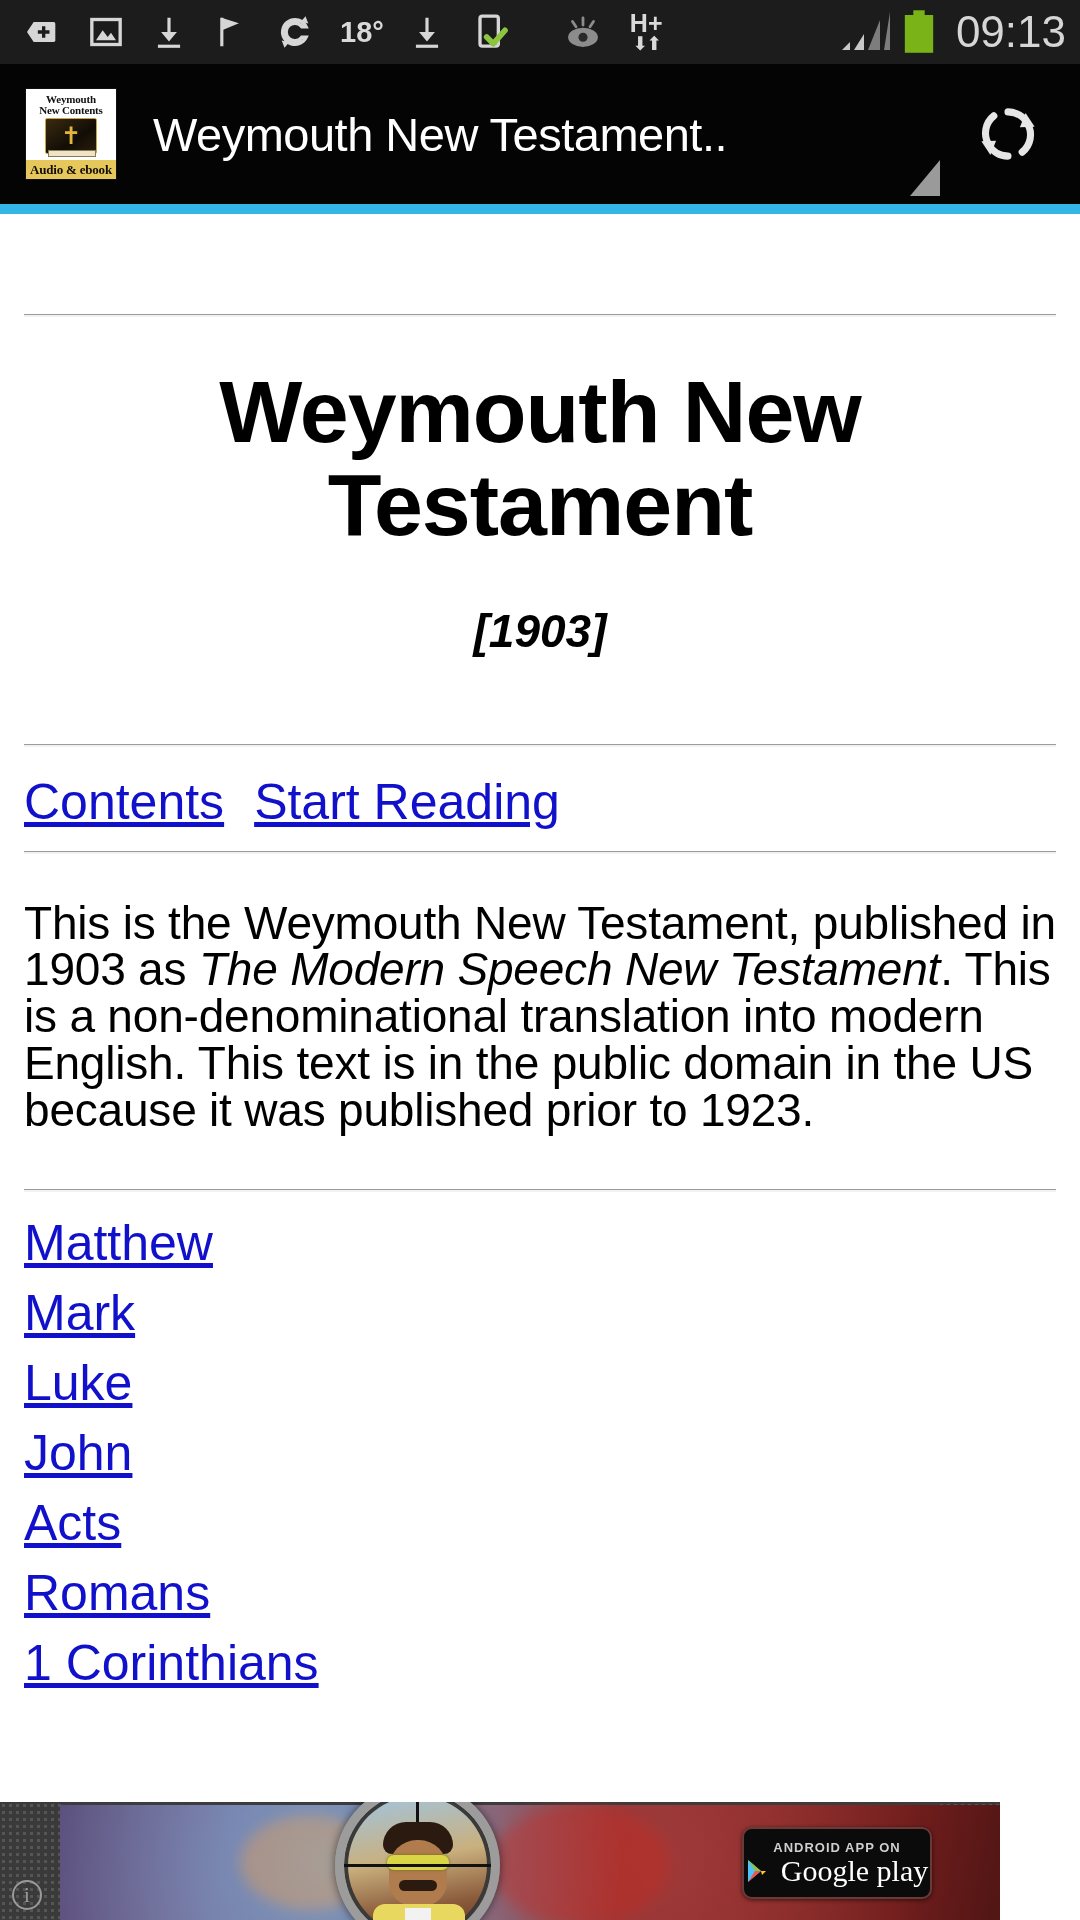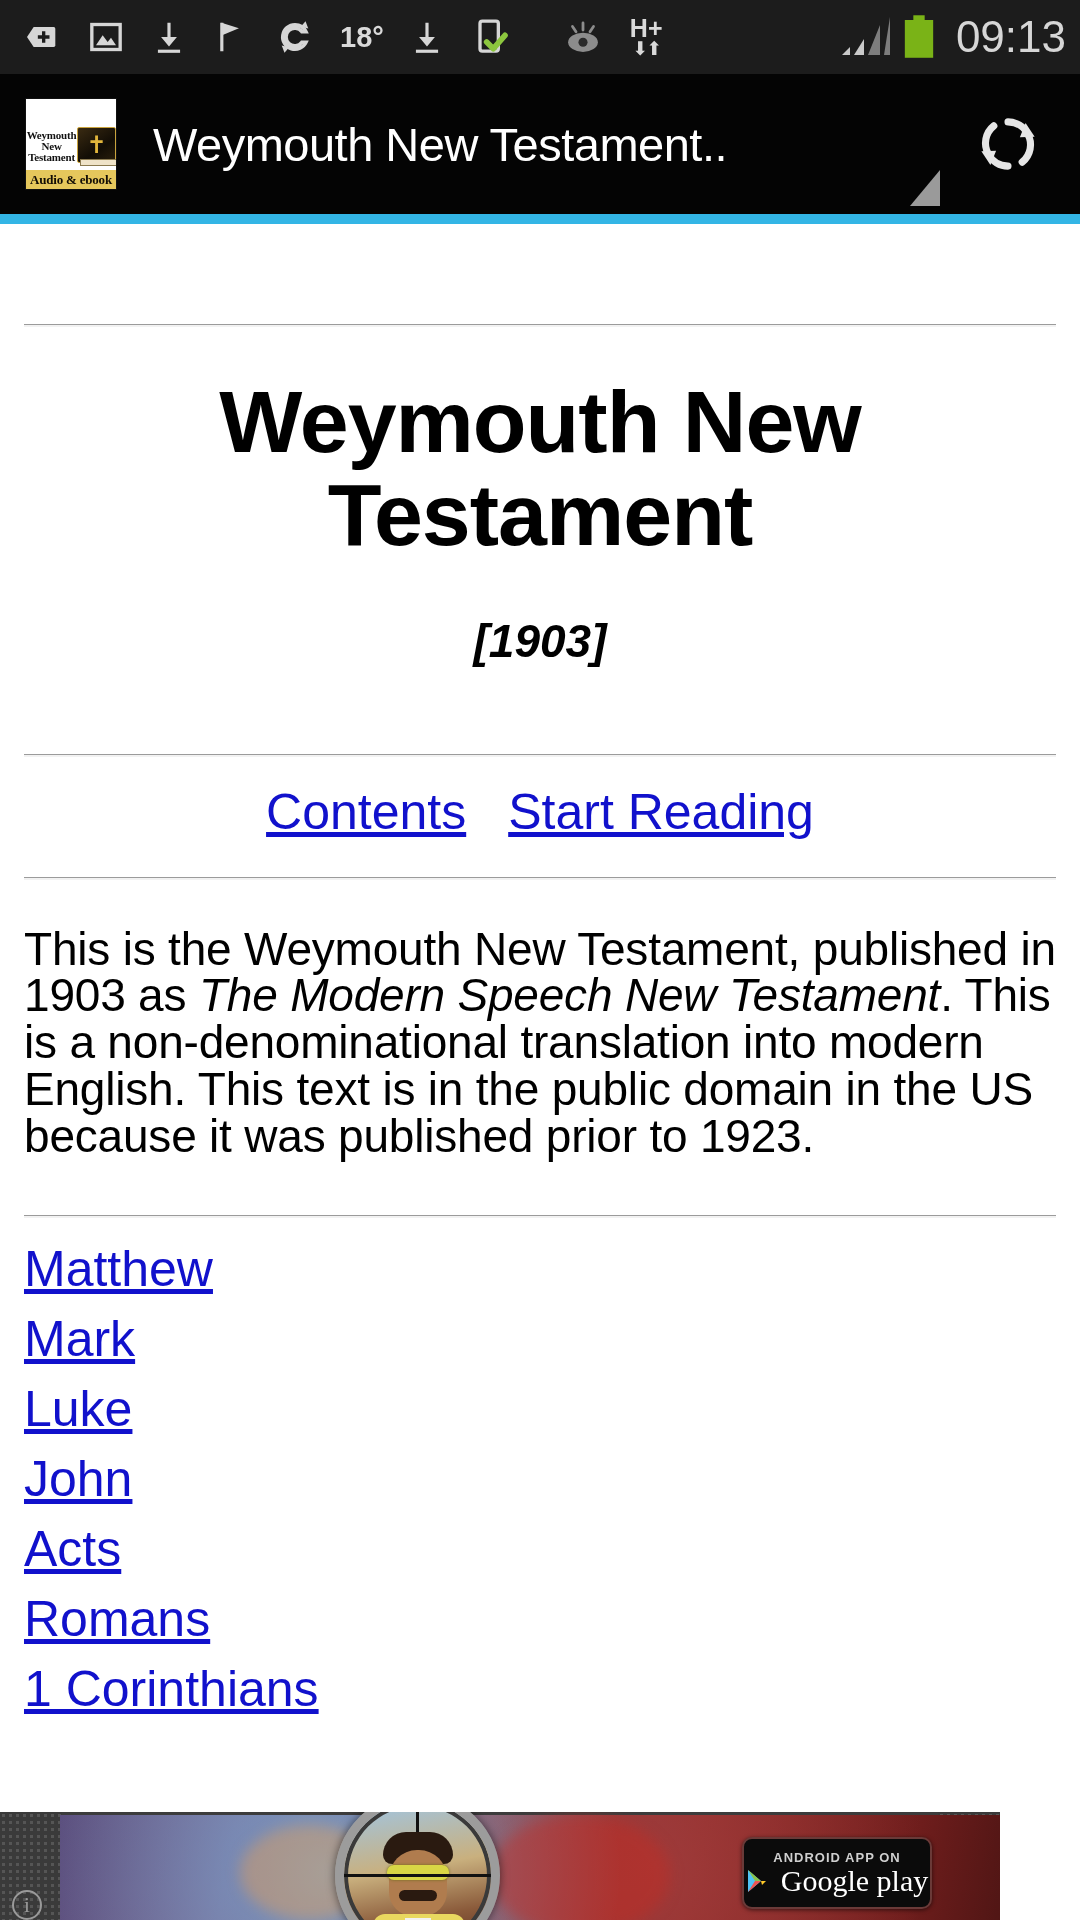--- a/index.html
+++ b/index.html
@@ -9,21 +9,21 @@
     height: 1920px;
     overflow: hidden;
     background: #ffffff;
     font-family: "Liberation Sans", sans-serif;
   }
 
   
   #status-bar {
     position: relative;
     width: 1080px;
-    height: 74px;
+    height: 64px;
     background: #1c1c1c;
     display: flex;
     align-items: center;
     padding: 0 14px 0 22px;
   }
   .sb-icons {
     display: flex;
     align-items: center;
     gap: 24px;
     flex: 1;
@@ -82,21 +82,21 @@
     display: flex;
     align-items: center;
     padding-left: 25px;
   }
   #app-icon {
     width: 92px;
     height: 92px;
     background: #ffffff;
     border: 1px solid #101010;
     display: flex;
-    flex-direction: row;
+    flex-direction: column;
     align-items: center;
     justify-content: flex-start;
     overflow: hidden;
     flex: 0 0 auto;
     position: relative;
   }
   .ai-title {
     font-family: "Liberation Serif", serif;
     font-weight: bold;
     font-size: 11px;
@@ -214,23 +214,23 @@
     font-weight: bold;
     font-size: 46px;
     text-align: center;
     color: #000;
     margin-top: 52px;
     font-style: italic;
   }
   #rule-mid { margin-top: 86px; }
   #nav-links {
     display: flex;
-    justify-content: center;
-    gap: 42px;
-    padding: 26px 0 36px 0;
+    justify-content: flex-start;
+    gap: 30px;
+    padding: 26px 0 20px 0;
   }
   .nav-link {
     color: #1111cc;
     text-decoration: underline;
     font-size: 50px;
     font-weight: 400;
     cursor: pointer;
   }
   #rule-mid2 { margin: 0; }
   #intro-paragraph {
@@ -478,21 +478,21 @@
         </svg>
     </span>
     <span id="status-clock">09:13</span>
   </div>
 </div>
 
 <div id="app-bar">
   <div id="app-icon">
     <div class="ai-title">
       <span>Weymouth</span><br>
-      <span>New Testament</span>
+      <span>New Contents</span>
     </div>
     <div class="ai-book">
       <span class="ai-cross">✝</span>
       <span class="ai-pages"></span>
     </div>
     <div class="ai-banner">Audio &amp; ebook</div>
   </div>
 
   <div id="app-title">Weymouth New Testament..</div>
 

